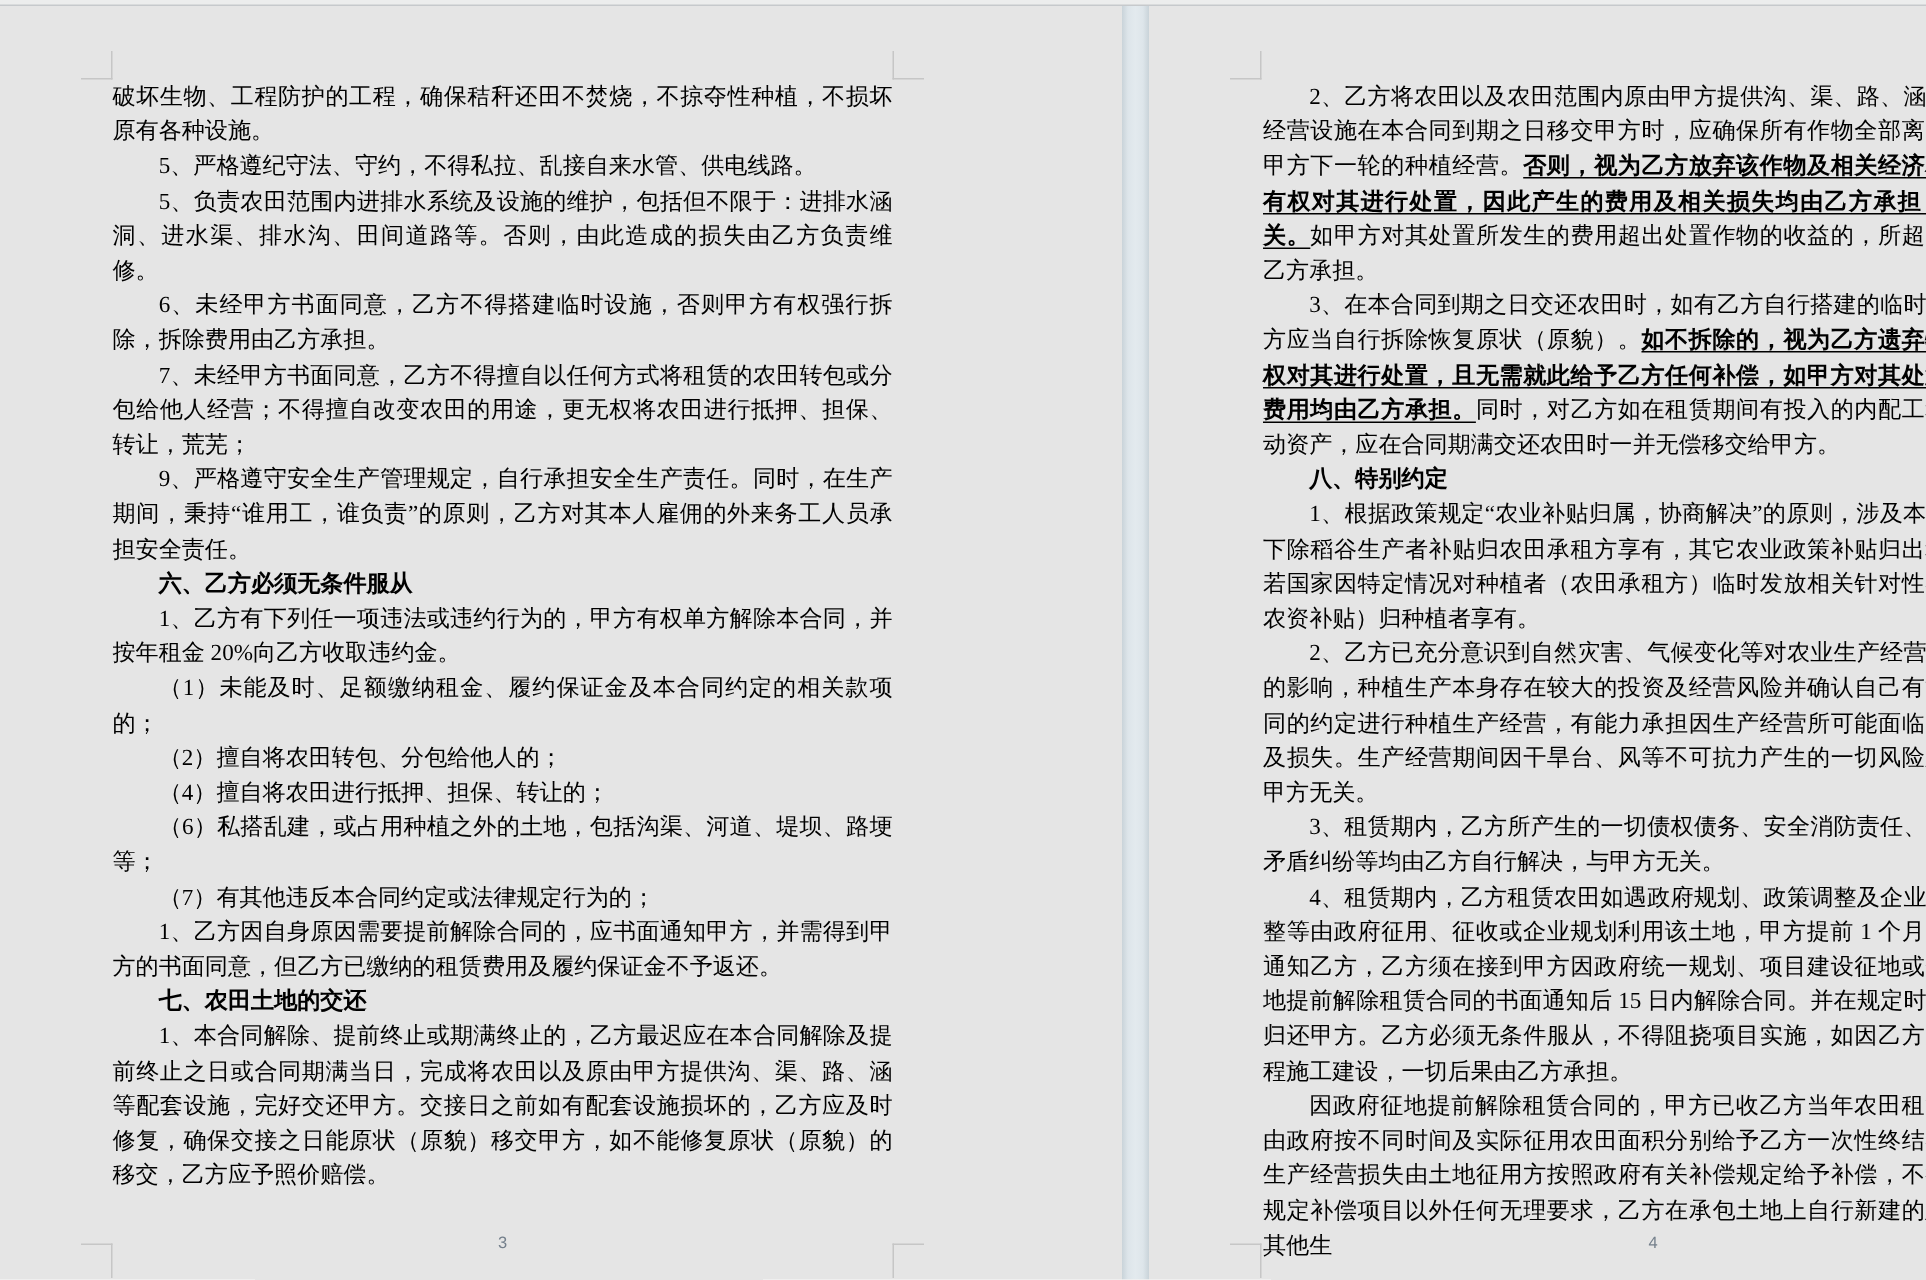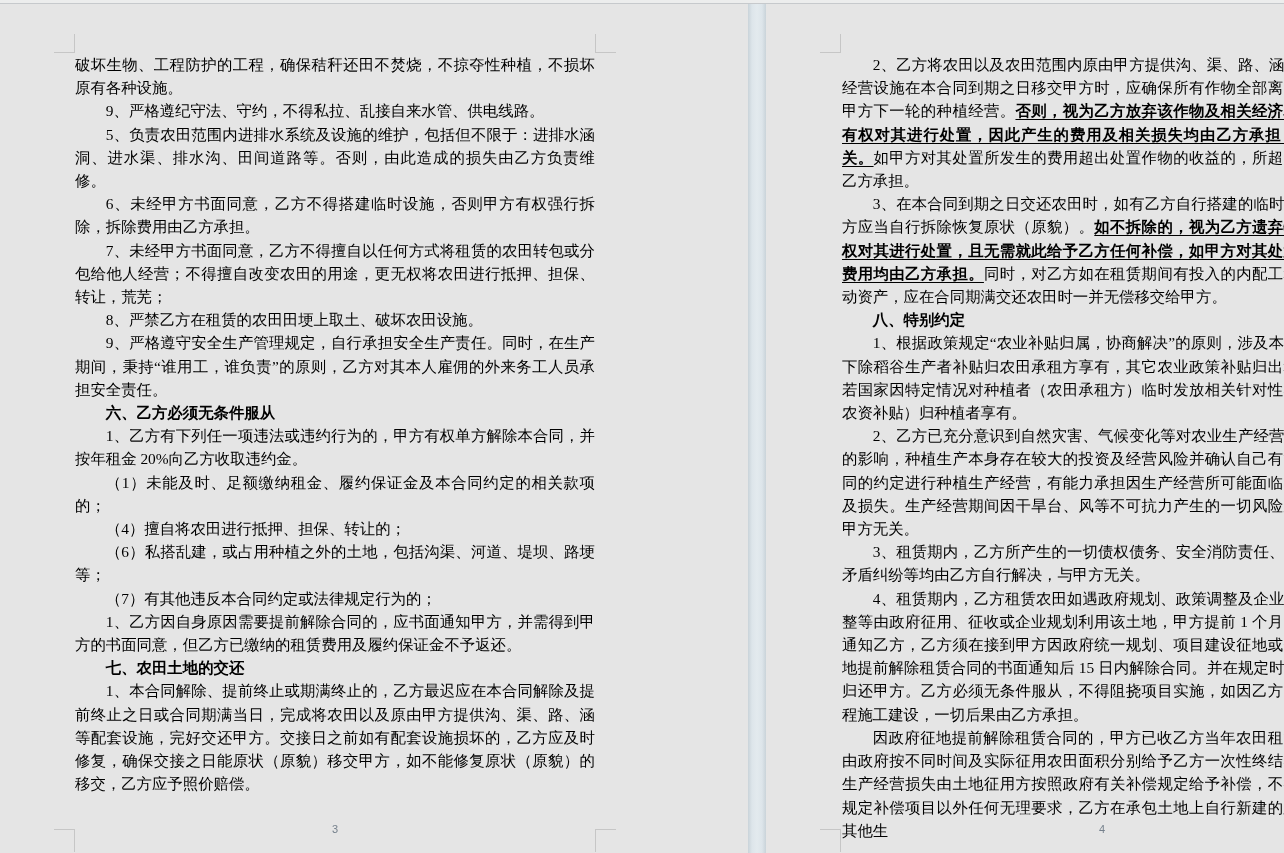--- a/index.html
+++ b/index.html
@@ -73,29 +73,29 @@
 
   <div class="pages">
 
     <div class="page page-left">
       <div class="mark m-tl"></div>
       <div class="mark m-tr"></div>
       <div class="mark m-bl"></div>
       <div class="mark m-br"></div>
       <div class="text-area">
           <p class="para continuation"><span class="run">破坏生物、工程防护的工程，确保秸秆还田不焚烧，不掠夺性种植，不损坏原有各种设施。</span></p>
-          <p class="para body"><span class="run">9、严格遵纪守法、守约，不得私拉、乱接自来水管、供电线路。</span></p>
+          <p class="para body"><span class="run">5、严格遵纪守法、守约，不得私拉、乱接自来水管、供电线路。</span></p>
           <p class="para body"><span class="run">5、负责农田范围内进排水系统及设施的维护，包括但不限于：进排水涵洞、进水渠、排水沟、田间道路等。否则，由此造成的损失由乙方负责维修。</span></p>
           <p class="para body"><span class="run">6、未经甲方书面同意，乙方不得搭建临时设施，否则甲方有权强行拆除，拆除费用由乙方承担。</span></p>
           <p class="para body"><span class="run">7、未经甲方书面同意，乙方不得擅自以任何方式将租赁的农田转包或分包给他人经营；不得擅自改变农田的用途，更无权将农田进行抵押、担保、转让，荒芜；</span></p>
-          <p class="para body"><span class="run">8、严禁乙方在租赁的农田田埂上取土、破坏农田设施。</span></p>
           <p class="para body"><span class="run">9、严格遵守安全生产管理规定，自行承担安全生产责任。同时，在生产期间，秉持“谁用工，谁负责”的原则，乙方对其本人雇佣的外来务工人员承担安全责任。</span></p>
           <p class="para heading"><span class="run">六、乙方必须无条件服从</span></p>
           <p class="para body"><span class="run">1、乙方有下列任一项违法或违约行为的，甲方有权单方解除本合同，并按年租金 20%向乙方收取违约金。</span></p>
           <p class="para body"><span class="run">（1）未能及时、足额缴纳租金、履约保证金及本合同约定的相关款项的；</span></p>
+          <p class="para body"><span class="run">（2）擅自将农田转包、分包给他人的；</span></p>
           <p class="para body"><span class="run">（4）擅自将农田进行抵押、担保、转让的；</span></p>
           <p class="para body"><span class="run">（6）私搭乱建，或占用种植之外的土地，包括沟渠、河道、堤坝、路埂等；</span></p>
           <p class="para body"><span class="run">（7）有其他违反本合同约定或法律规定行为的；</span></p>
           <p class="para body"><span class="run">1、乙方因自身原因需要提前解除合同的，应书面通知甲方，并需得到甲方的书面同意，但乙方已缴纳的租赁费用及履约保证金不予返还。</span></p>
           <p class="para heading"><span class="run">七、农田土地的交还</span></p>
           <p class="para body"><span class="run">1、本合同解除、提前终止或期满终止的，乙方最迟应在本合同解除及提前终止之日或合同期满当日，完成将农田以及原由甲方提供沟、渠、路、涵等配套设施，完好交还甲方。交接日之前如有配套设施损坏的，乙方应及时修复，确保交接之日能原状（原貌）移交甲方，如不能修复原状（原貌）的移交，乙方应予照价赔偿。</span></p>
         </div>
       <div class="page-number">3</div>
     </div>
 

